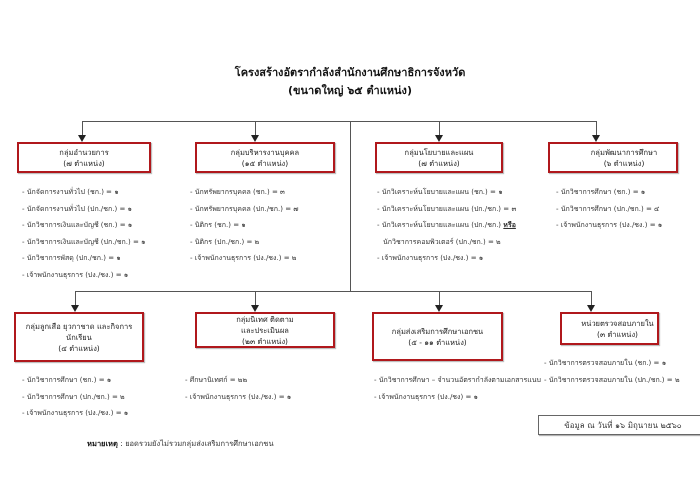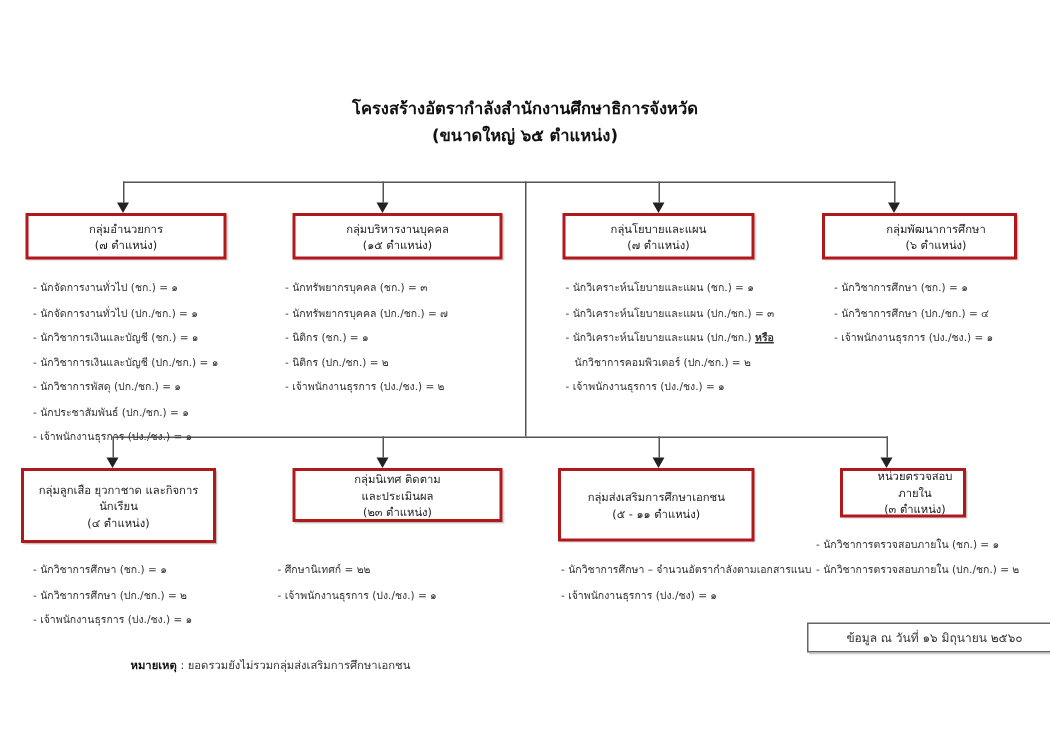--- a/index.html
+++ b/index.html
@@ -50,35 +50,34 @@
 
 <div class="box" style="left:17px; top:142px; width:134px; height:31px;">
   <div>กลุ่มอำนวยการ</div>
   <div>(๗ ตำแหน่ง)</div>
 </div>
 <div class="box" style="left:195px; top:142px; width:140px; height:31px;">
   <div>กลุ่มบริหารงานบุคคล</div>
   <div>(๑๕ ตำแหน่ง)</div>
 </div>
 <div class="box" style="left:375px; top:142px; width:128px; height:31px;">
-  <div>กลุ่นโยบายและแผน</div>
+  <div>กลุ่มนโยบายและแผน</div>
   <div>(๗ ตำแหน่ง)</div>
 </div>
 <div class="box" style="left:548px; top:142px; width:130px; height:31px;padding-left:22px;">
   <div>กลุ่มพัฒนาการศึกษา</div>
   <div>(๖ ตำแหน่ง)</div>
 </div>
 
 <div class="list" style="left:18px; top:182px;">
   <div>- นักจัดการงานทั่วไป (ชก.) = ๑</div>
   <div>- นักจัดการงานทั่วไป (ปก./ชก.)  = ๑</div>
   <div>- นักวิชาการเงินและบัญชี (ชก.)  = ๑</div>
   <div>- นักวิชาการเงินและบัญชี (ปก./ชก.)  = ๑</div>
   <div>- นักวิชาการพัสดุ (ปก./ชก.)  = ๑</div>
-  <div>- นักประชาสัมพันธ์ (ปก./ชก.)  = ๑</div>
   <div>- เจ้าพนักงานธุรการ (ปง./ชง.)  = ๑</div>
 </div>
 <div class="list" style="left:186px; top:182px;">
   <div>- นักทรัพยากรบุคคล (ชก.) = ๓</div>
   <div>- นักทรัพยากรบุคคล (ปก./ชก.)  = ๗</div>
   <div>- นิติกร (ชก.) = ๑</div>
   <div>- นิติกร (ปก./ชก.) = ๒</div>
   <div>- เจ้าพนักงานธุรการ (ปง./ชง.)  = ๒</div>
 </div>
 <div class="list" style="left:373px; top:182px;">
@@ -101,21 +100,21 @@
 </div>
 <div class="box" style="left:195px; top:312px; width:140px; height:36px;">
   <div>กลุ่มนิเทศ ติดตาม</div>
   <div>และประเมินผล</div>
   <div>(๒๓  ตำแหน่ง)</div>
 </div>
 <div class="box" style="left:372px; top:312px; width:131px; height:49px;">
   <div>กลุ่มส่งเสริมการศึกษาเอกชน</div>
   <div>(๕ - ๑๑ ตำแหน่ง)</div>
 </div>
-<div class="box" style="left:560px; top:312px; width:84px; height:33px;padding-left:16px;">
+<div class="box" style="left:560px; top:312px; width:99px; height:33px;padding-left:16px;">
   <div>หน่วยตรวจสอบภายใน</div>
   <div>(๓ ตำแหน่ง)</div>
 </div>
 
 <div class="list" style="left:18px; top:370px;">
   <div>- นักวิชาการศึกษา (ชก.)  = ๑</div>
   <div>- นักวิชาการศึกษา (ปก./ชก.)  = ๒</div>
   <div>- เจ้าพนักงานธุรการ (ปง./ชง.)  = ๑</div>
 </div>
 <div class="list" style="left:181px; top:370px;">

